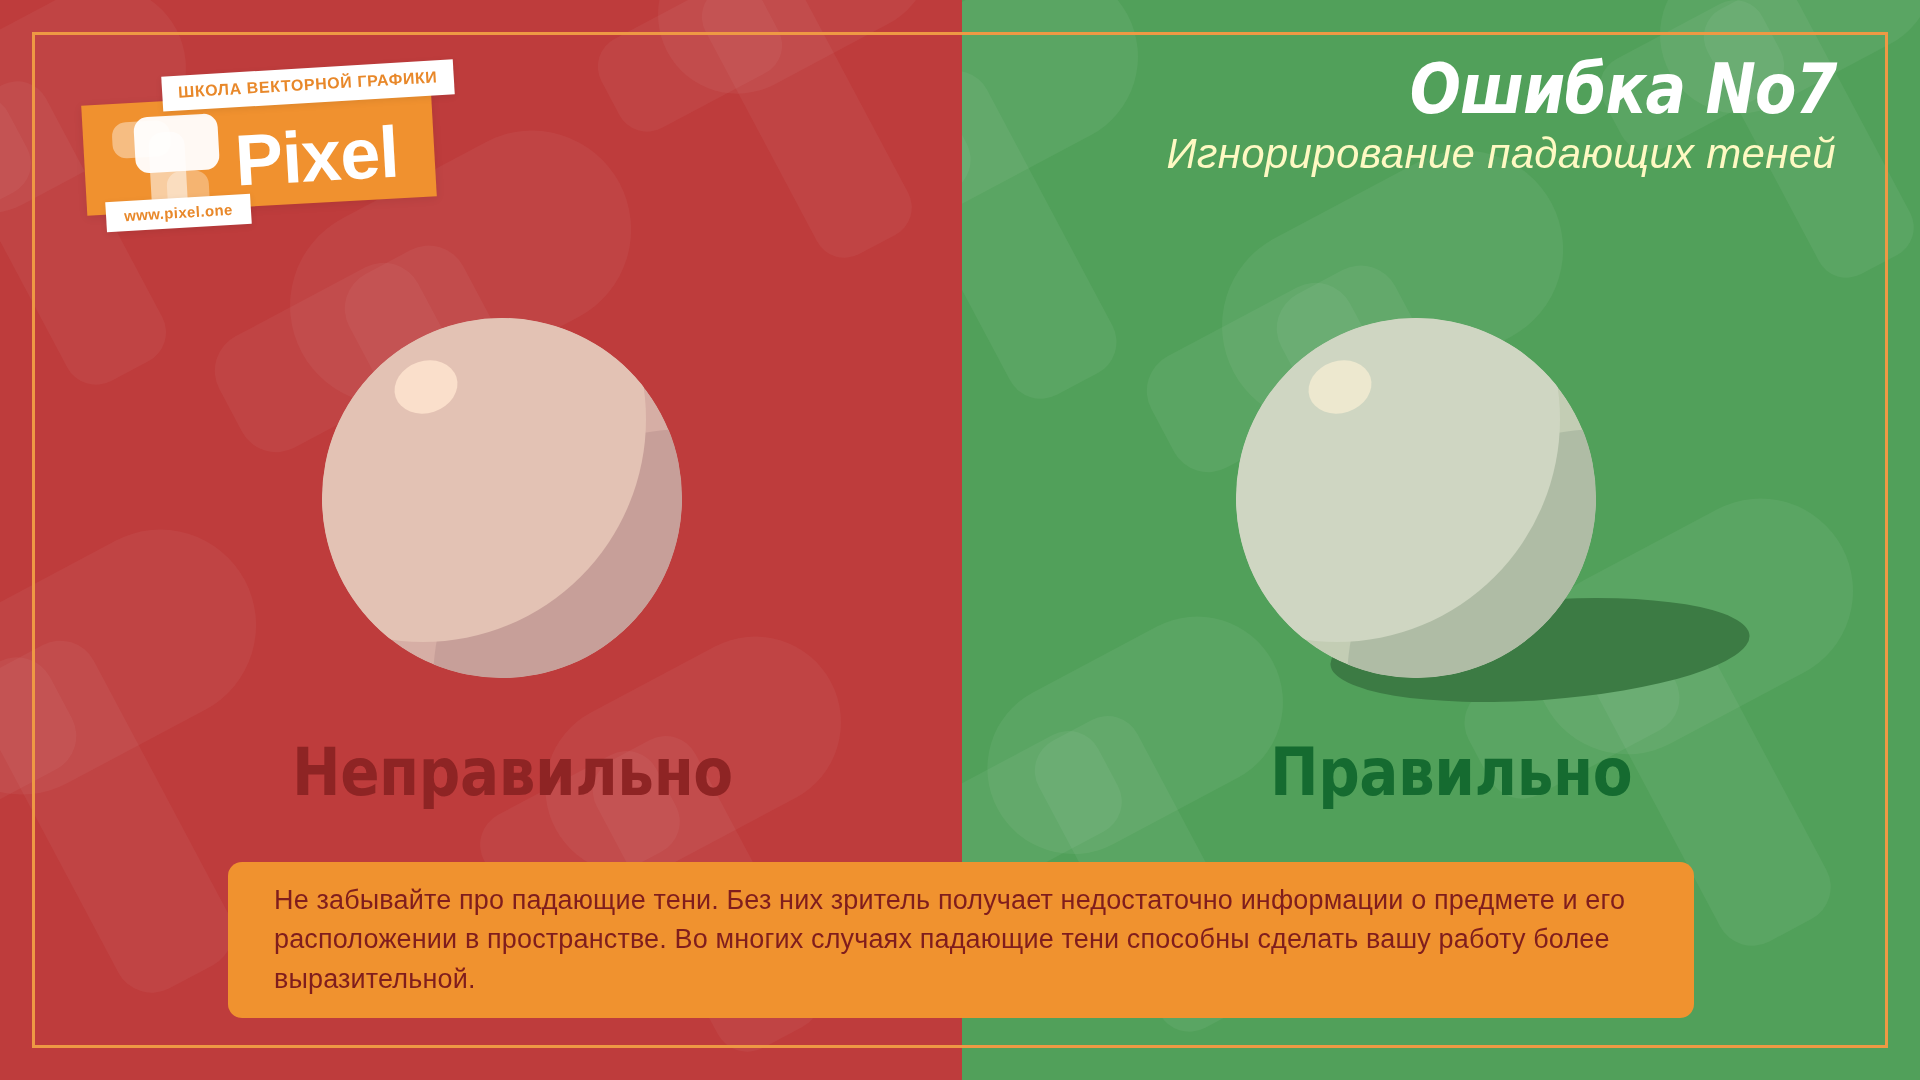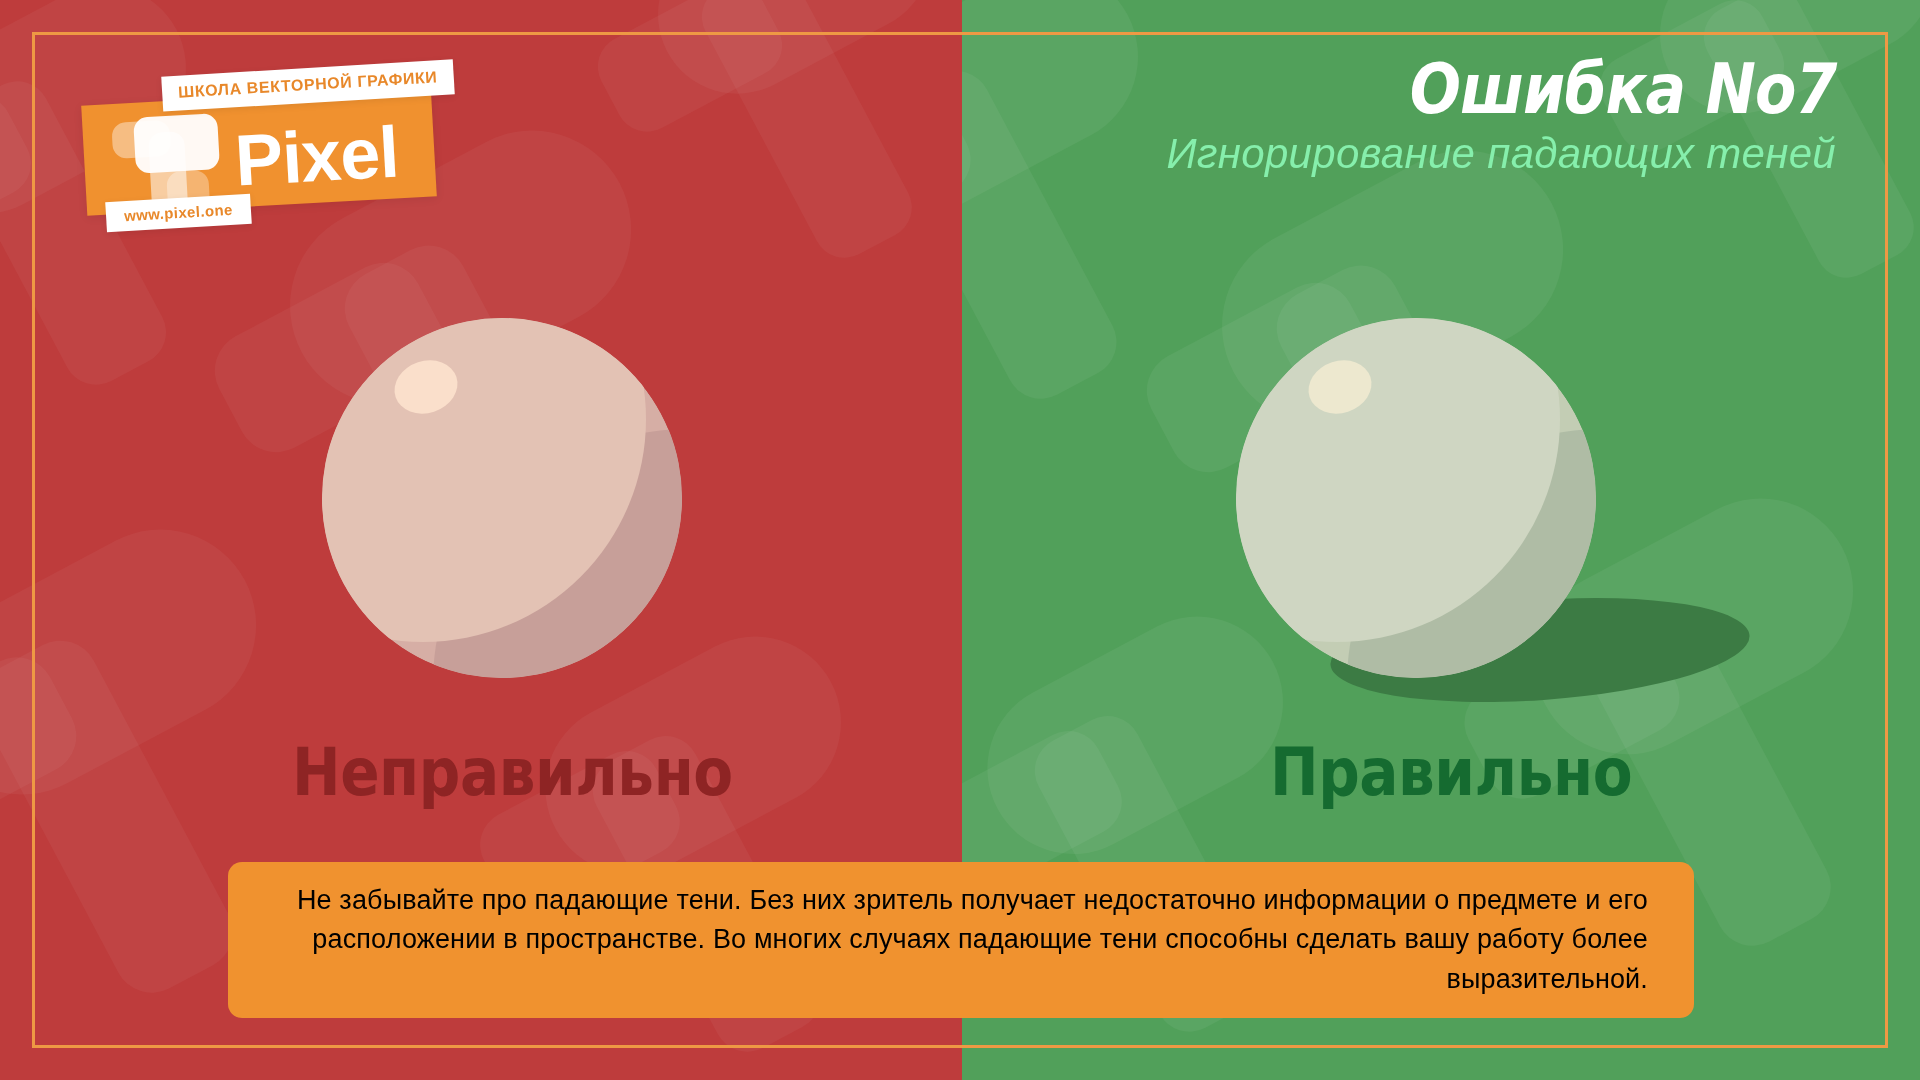--- a/index.html
+++ b/index.html
@@ -157,21 +157,21 @@
     color:#ffffff;
     line-height:1.02;
     letter-spacing:-1px;
     white-space:nowrap;
     transform:scaleX(0.86);
     transform-origin:100% 50%;
   }
   #header-subtitle {
     font-size:42px;
     font-weight:400;
-    color:#86efac;
+    color:#fef9c3;
     line-height:1.2;
     margin-top:4px;
     white-space:nowrap;
     letter-spacing:0.3px;
   }
 
   
   .sphere-wrap { position:absolute; z-index:10; }
 
   #sphere-left-wrap  { left:322px;  top:318px; width:360px; height:360px; }
@@ -250,24 +250,24 @@
     width:1466px; height:156px;
     background:#F0922F;
     border-radius:14px;
     z-index:30;
     display:flex;
     align-items:center;
     justify-content:center;
     padding:0 46px;
   }
   #caption-text {
-    color:#000000;
+    color:#7f1d1d;
     font-size:27px;
     line-height:1.46;
-    text-align:right;
+    text-align:left;
     letter-spacing:0.15px;
   }
 </style>
 </head>
 <body>
 
 <div id="stage">
 
   <div class="panel panel-left">
     <div class="wm" style="left:-90px; top:60px; transform:rotate(-28deg) scale(1.25);">

